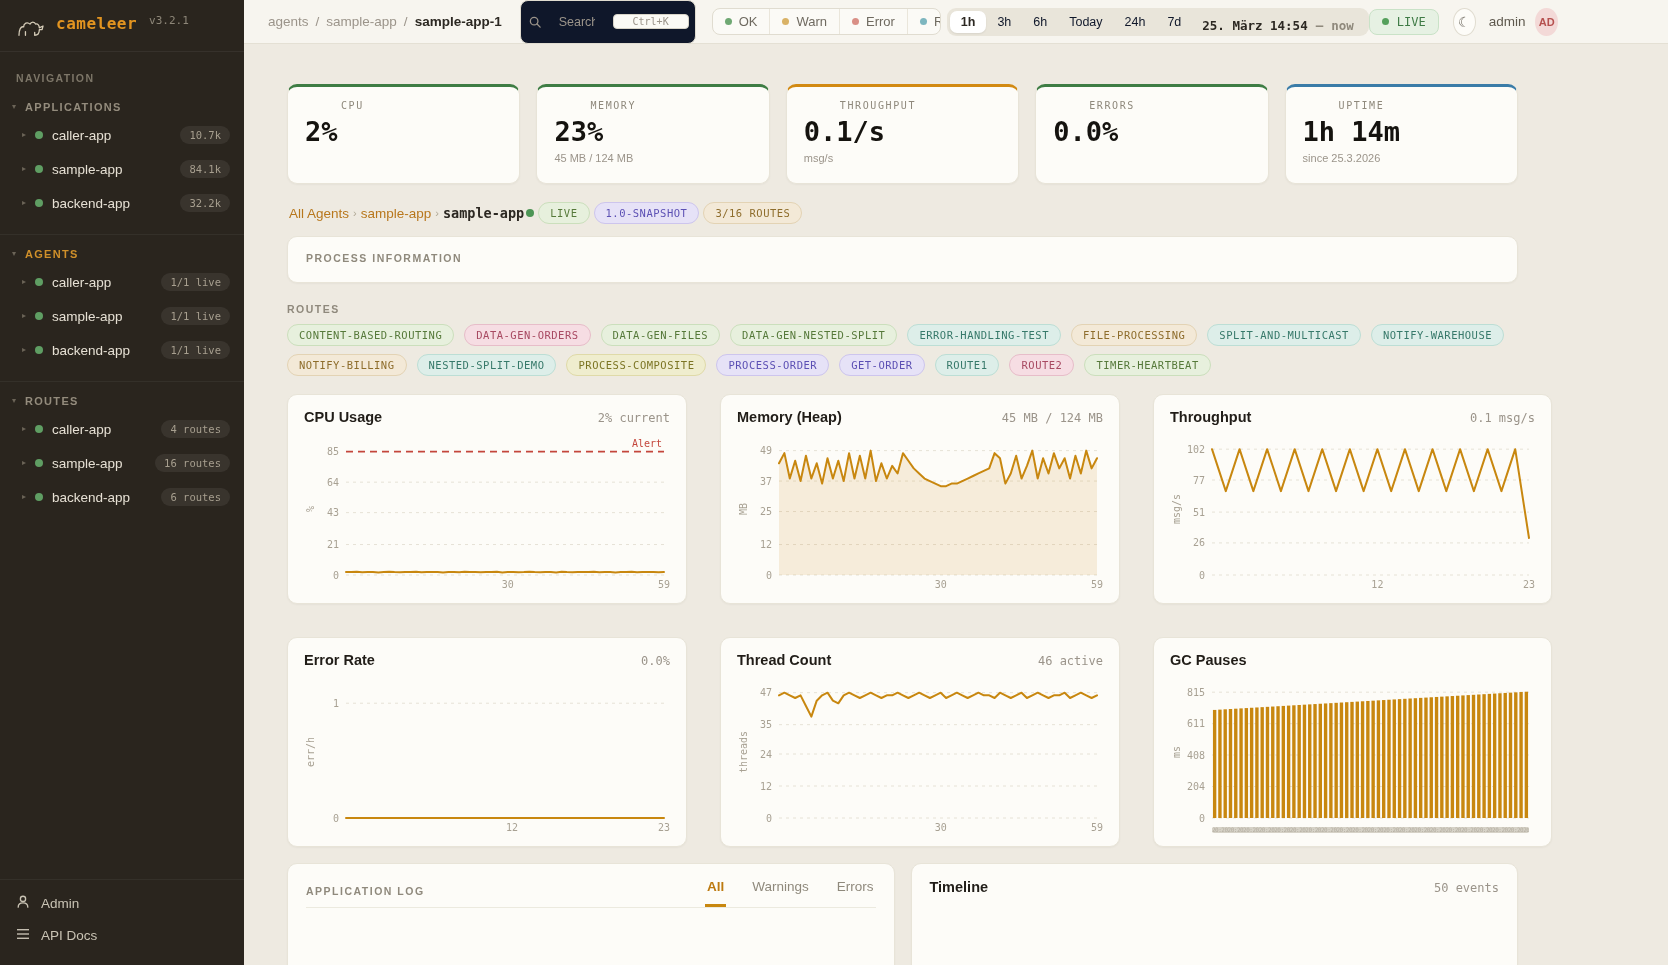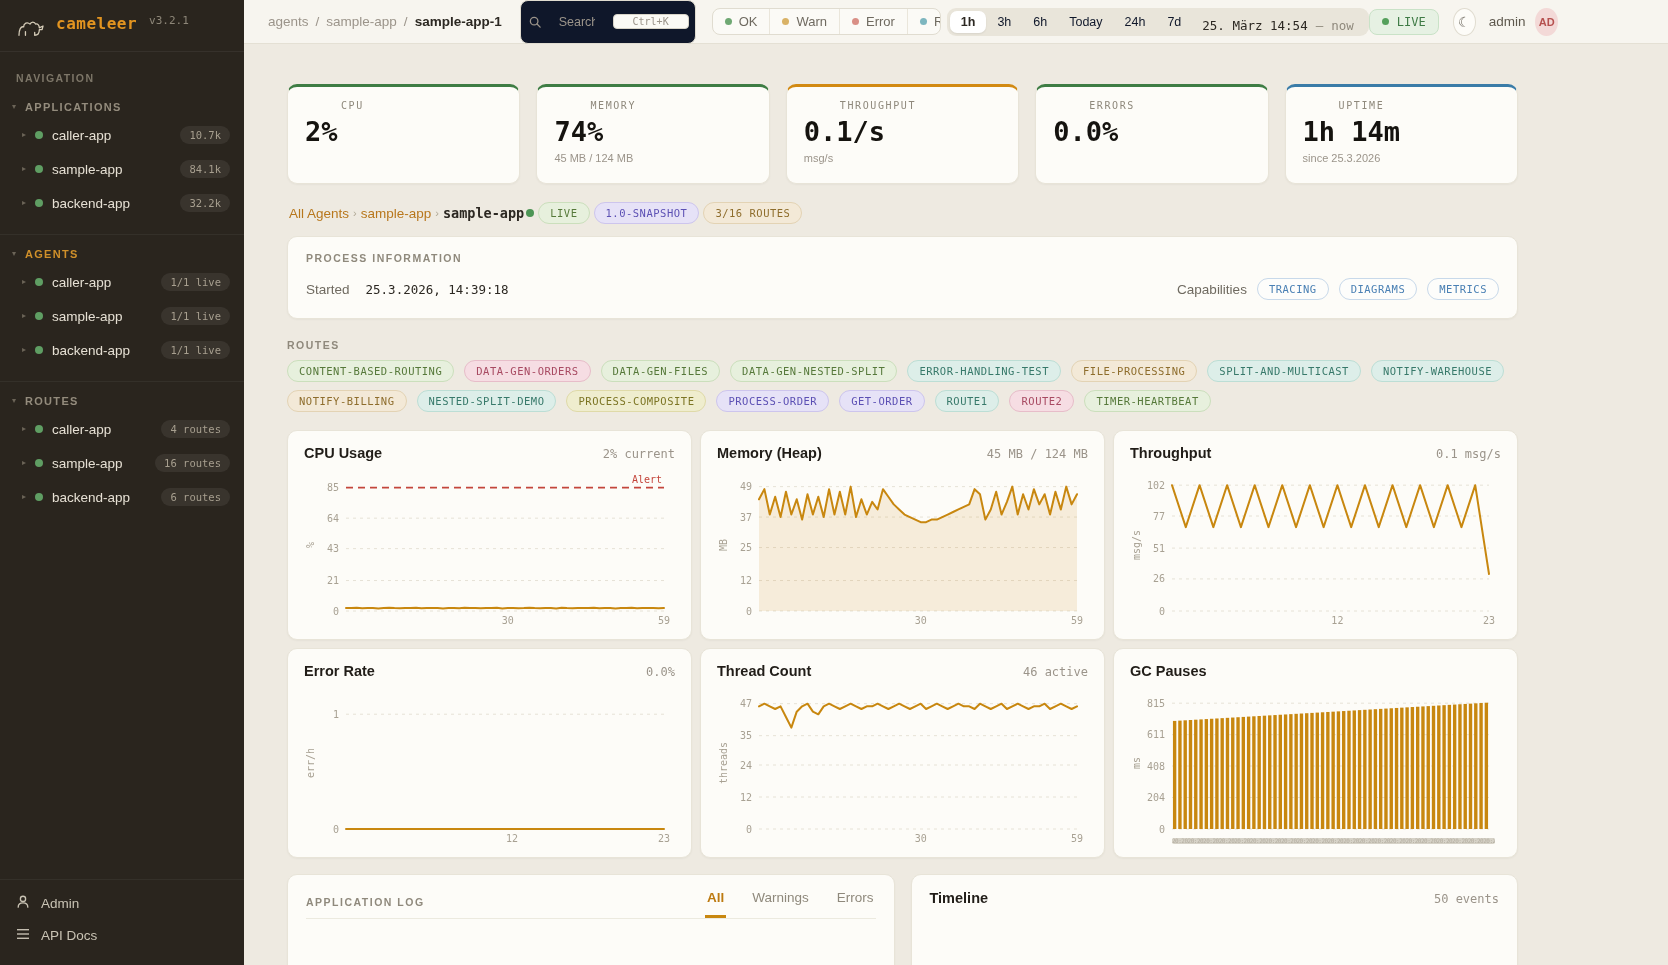--- a/index.html
+++ b/index.html
@@ -40,21 +40,21 @@
   .searchbox { margin-left:18px; width:176px; height:44px; background:#0f172a; border:1px solid #e0dcd0; border-radius:8px; display:flex; align-items:center; padding:0 6px 0 8px; gap:18px; cursor:text; }
   .searchbox .ph { color:#9b948a; font-size:12.5px; flex:1; white-space:nowrap; overflow:hidden; }
   .searchbox kbd { font-family:"DejaVu Sans Mono", monospace; font-size:10px; color:#9b948a; background:#fbfaf5; border:1px solid #d8d4c8; border-radius:4px; padding:1px 19px; }
   .status-seg { margin-left:16px; display:flex; background:#fbfaf6; border:1px solid #e0dcd0; border-radius:8px; overflow:hidden; }
   .seg-item { display:flex; align-items:center; gap:7px; padding:5px 12px; font-size:13px; color:#6f6a60; cursor:pointer; white-space:nowrap; }
   .seg-item + .seg-item { border-left:1px solid #eae6db; }
   .seg-dot { width:7px; height:7px; border-radius:50%; }
   .range-seg { margin-left:6px; display:flex; align-items:flex-end; background:#e9e5da; border-radius:9px; padding:3px; }
   .range-btn { border:none; background:transparent; font-family:"Liberation Sans",sans-serif; font-size:12.5px; color:#0f172a; padding:4px 11px; border-radius:7px; cursor:pointer; white-space:nowrap; }
   .range-btn.active { background:#ffffff; color:#2c2822; font-weight:bold; box-shadow:0 1px 2px rgba(0,0,0,.08); }
-  .range-time { display:flex; align-items:center; gap:8px; padding:0 12px 0 10px; font-family:"DejaVu Sans Mono", monospace; font-size:12.5px; white-space:nowrap; }
+  .range-time { display:flex; align-items:center; gap:8px; padding:0 12px 0 10px; font-family:"DejaVu Sans Mono", monospace; font-size:12.5px; white-space:nowrap;font-weight:bold; }
   .range-time .t-date { color:#2c2822; }
   .range-time .t-dim { color:#8f897c; }
   .live-badge { margin-left:auto; display:flex; align-items:center; gap:8px; background:#e6f1e3; border:1px solid #c9e2c7; border-radius:8px; padding:5px 12px; font-family:"DejaVu Sans Mono", monospace; font-size:12px; color:#3f7b46; cursor:pointer; }
   .live-dot { width:7px; height:7px; border-radius:50%; background:#55a05c; }
   .moon-btn { margin-left:14px; width:28px; height:28px; border-radius:50%; background:#fdfcf8; border:1px solid #e0dcd0; color:#6f6a60; font-size:14px; line-height:1; cursor:pointer; display:flex; align-items:center; justify-content:center; }
   .user-name { margin-left:13px; font-size:13.5px; color:#5f594e; }
   .avatar { margin-left:10px; width:28px; height:28px; border-radius:50%; background:#f3d9d7; color:#b5504e; font-size:11px; font-weight:bold; display:flex; align-items:center; justify-content:center; cursor:pointer; }
 
   
   .content { padding:40px 150px 0 43px; height:921px; overflow:hidden; }
@@ -84,21 +84,21 @@
   .p-row { margin-top:14px; display:flex; align-items:center; justify-content:space-between; }
   .p-left { display:flex; align-items:center; gap:16px; }
   .p-key { font-size:13.5px; color:#6f6a60; }
   .p-val { font-family:"DejaVu Sans Mono", monospace; font-size:12.5px; color:#2c2822; }
   .p-right { display:flex; align-items:center; gap:10px; }
 
   .routes-sec { margin-top:20px; }
   .chips { margin-top:9px; display:flex; flex-wrap:wrap; gap:8px 10px; }
   .chip { cursor:pointer; }
 
-  .charts-grid { margin-top:18px; display:grid; grid-template-columns:repeat(3,1fr); gap:8px; }
+  .charts-grid { margin-top:18px; display:grid; grid-template-columns:repeat(3,1fr); gap:33px; }
   .chart-card { background:#fdfcf8; border:1px solid #e8e4d8; border-radius:10px; padding:14px 16px 12px; box-shadow:0 1px 2px rgba(0,0,0,.04); }
   .chart-head { display:flex; align-items:baseline; justify-content:space-between; }
   .chart-title { font-size:14.5px; font-weight:bold; color:#211d18; }
   .chart-meta { font-family:"DejaVu Sans Mono", monospace; font-size:12px; color:#9b948a; }
   .chart-plot { height:158px; margin-top:8px; position:relative; }
   .x-overflow { position:absolute; left:42px; right:6px; bottom:1px; font-family:"DejaVu Sans Mono", monospace; font-size:6px; letter-spacing:-.5px; color:#b3ada0; white-space:nowrap; overflow:hidden; background:#d6d2c7; height:6px; line-height:6px; border-radius:2px; }
 
   .bottom-row { margin-top:16px; display:grid; grid-template-columns:1fr 1fr; gap:16px; }
   .panel { background:#fdfcf8; border:1px solid #e8e4d8; border-radius:10px; padding:15px 18px; height:170px; box-shadow:0 1px 2px rgba(0,0,0,.04); }
   .log-head { display:flex; align-items:flex-end; justify-content:space-between; border-bottom:1px solid #eceadf; }
@@ -279,21 +279,21 @@
   </header>
 
   <div class="content">
     <div class="metric-row" id="metrics">
         <div class="metric-card" style="--accent: #3e7d44;">
           <div class="m-label">CPU</div>
           <div class="m-value">2%</div>
         </div>
         <div class="metric-card" style="--accent: #3e7d44;">
           <div class="m-label">MEMORY</div>
-          <div class="m-value">74%</div>
+          <div class="m-value">23%</div>
           <div class="m-sub">45 MB / 124 MB</div>
         </div>
         <div class="metric-card" style="--accent: #d28a12;">
           <div class="m-label">THROUGHPUT</div>
           <div class="m-value">0.1/s</div>
           <div class="m-sub">msg/s</div>
         </div>
         <div class="metric-card" style="--accent: #3e7d44;">
           <div class="m-label">ERRORS</div>
           <div class="m-value">0.0%</div>
@@ -312,34 +312,20 @@
         <span class="agent-sep">›</span>
         <span class="agent-cur">sample-app</span>
         <span class="agent-dot"></span>
         <span class="pill c-green">LIVE</span>
         <span class="pill c-purple">1.0-SNAPSHOT</span>
         <span class="pill c-tan">3/16 ROUTES</span>
       </div>
 
     <section class="process-card">
       <div class="sec-title">PROCESS INFORMATION</div>
-      <div class="p-row">
-        <div class="p-left">
-          <span class="p-key">Started</span>
-          <span class="p-val">25.3.2026, 14:39:18</span>
-        </div>
-        <div class="p-right">
-          <span class="p-key">Capabilities</span>
-          <span id="cap-pills" style="display:flex;gap:10px;">
-              <span class="pill c-blue">TRACING</span>
-              <span class="pill c-blue">DIAGRAMS</span>
-              <span class="pill c-blue">METRICS</span>
-            </span>
-        </div>
-      </div>
     </section>
 
     <section class="routes-sec">
       <div class="sec-title">ROUTES</div>
       <div class="chips" id="route-chips">
           <span class="pill chip c-green">CONTENT-BASED-ROUTING</span>
           <span class="pill chip c-pink">DATA-GEN-ORDERS</span>
           <span class="pill chip c-green">DATA-GEN-FILES</span>
           <span class="pill chip c-green">DATA-GEN-NESTED-SPLIT</span>
           <span class="pill chip c-teal">ERROR-HANDLING-TEST</span>

